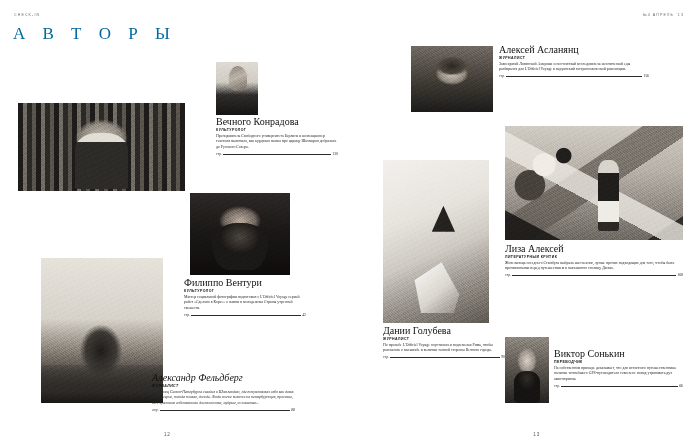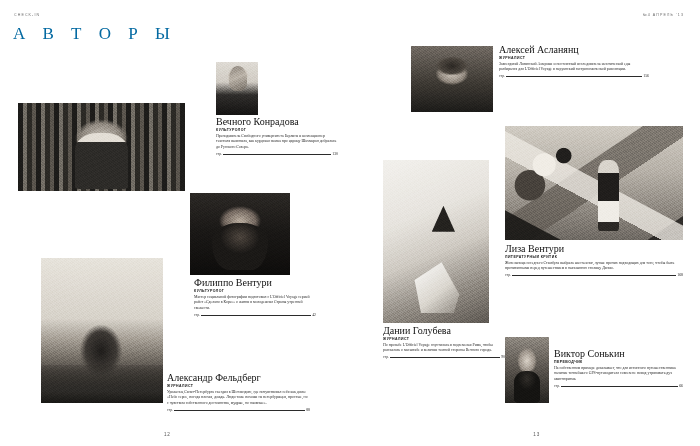--- a/index.html
+++ b/index.html
@@ -311,37 +311,37 @@
       <span class="rule"></span>
       <span class="num">130</span>
     </div>
   </div>
 
   <div class="photo" style="left:190px; top:193px; width:100px; height:82px;">
     <div class="ph-inner fill-portrait-dark"></div>
       <div class="grain"></div>
   </div>
 
-  <div class="entry" style="left:194px; top:277px; width:122px;">
+  <div class="entry" style="left:184px; top:277px; width:122px;">
     <div class="name">Филиппо Вентури</div>
     <div class="role">КУЛЬТУРОЛОГ</div>
     <div class="bio">Мастер социальной фотографии подготовил с L'Officiel Voyage серией работ «Сделано в Корее» о жизни в молодежная Страны утренней свежести.</div>
     <div class="pageref">
       <span class="lbl">стр.</span>
       <span class="rule"></span>
       <span class="num">42</span>
     </div>
   </div>
 
   <div class="photo" style="left:41px; top:258px; width:122px; height:145px;">
     <div class="ph-inner fill-landscape"></div>
       <div class="grain"></div>
   </div>
 
-  <div class="entry" style="left:167px; top:372px; width:143px;">
+  <div class="entry" style="left:152px; top:372px; width:143px;font-style:italic;">
     <div class="name">Александр Фельдберг</div>
     <div class="role">ЖУРНАЛИСТ</div>
     <div class="bio">Уроженец Санкт-Петербурга съездил в Шотландию, где почувствовал себя как дома: «Небо серое, погода плохая, дождь. Люди тоже похожи на петербуржцев, простые, но с чувством собственного достоинства, мудрые, но наивные».</div>
     <div class="pageref">
       <span class="lbl">стр.</span>
       <span class="rule"></span>
       <span class="num">88</span>
     </div>
   </div>
 
@@ -376,21 +376,21 @@
       <span class="num">90</span>
     </div>
   </div>
 
   <div class="photo" style="left:505px; top:126px; width:178px; height:114px;">
     <div class="ph-inner fill-mural"></div>
       <div class="grain"></div>
   </div>
 
   <div class="entry" style="left:505px; top:243px; width:178px;">
-    <div class="name">Лиза Вентури</div>
+    <div class="name">Лиза Алексей</div>
     <div class="role">ЛИТЕРАТУРНЫЙ КРИТИК</div>
     <div class="bio">Жительница соседнего Стамбула выбрала шесть книг, лучше прочих подходящих для того, чтобы быть прочитанными перед путешествием в нынешнюю столицу Дании.</div>
     <div class="pageref">
       <span class="lbl">стр.</span>
       <span class="rule"></span>
       <span class="num">168</span>
     </div>
   </div>
 
   <div class="photo" style="left:505px; top:337px; width:44px; height:66px;">

